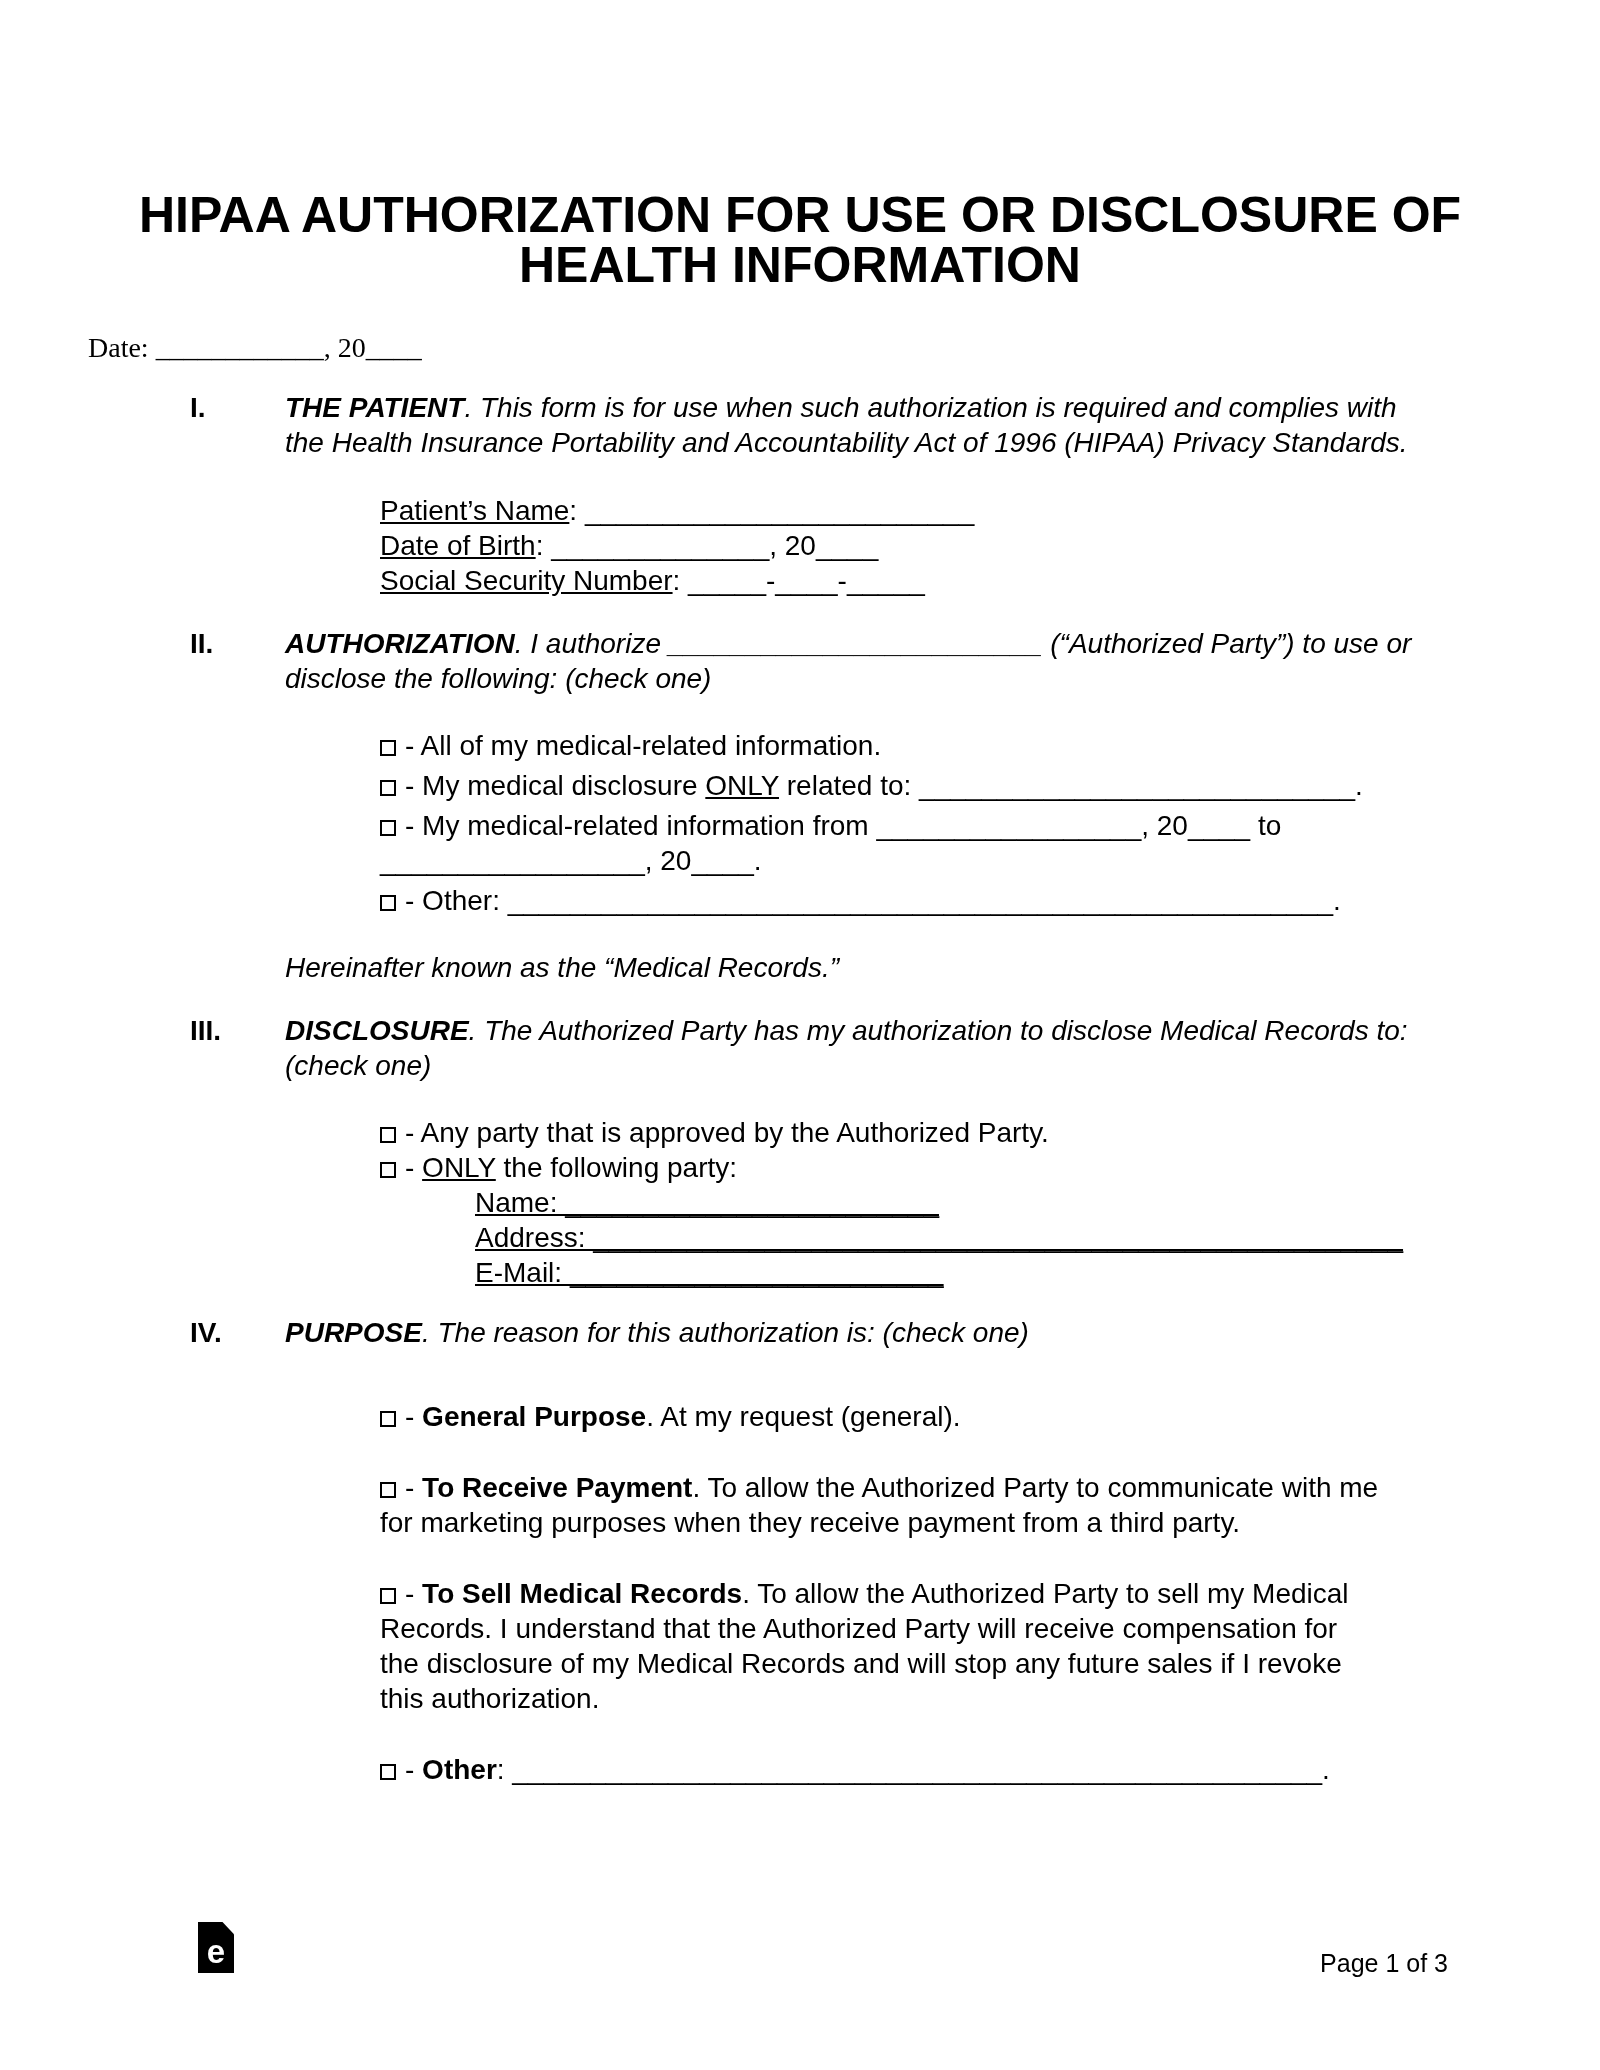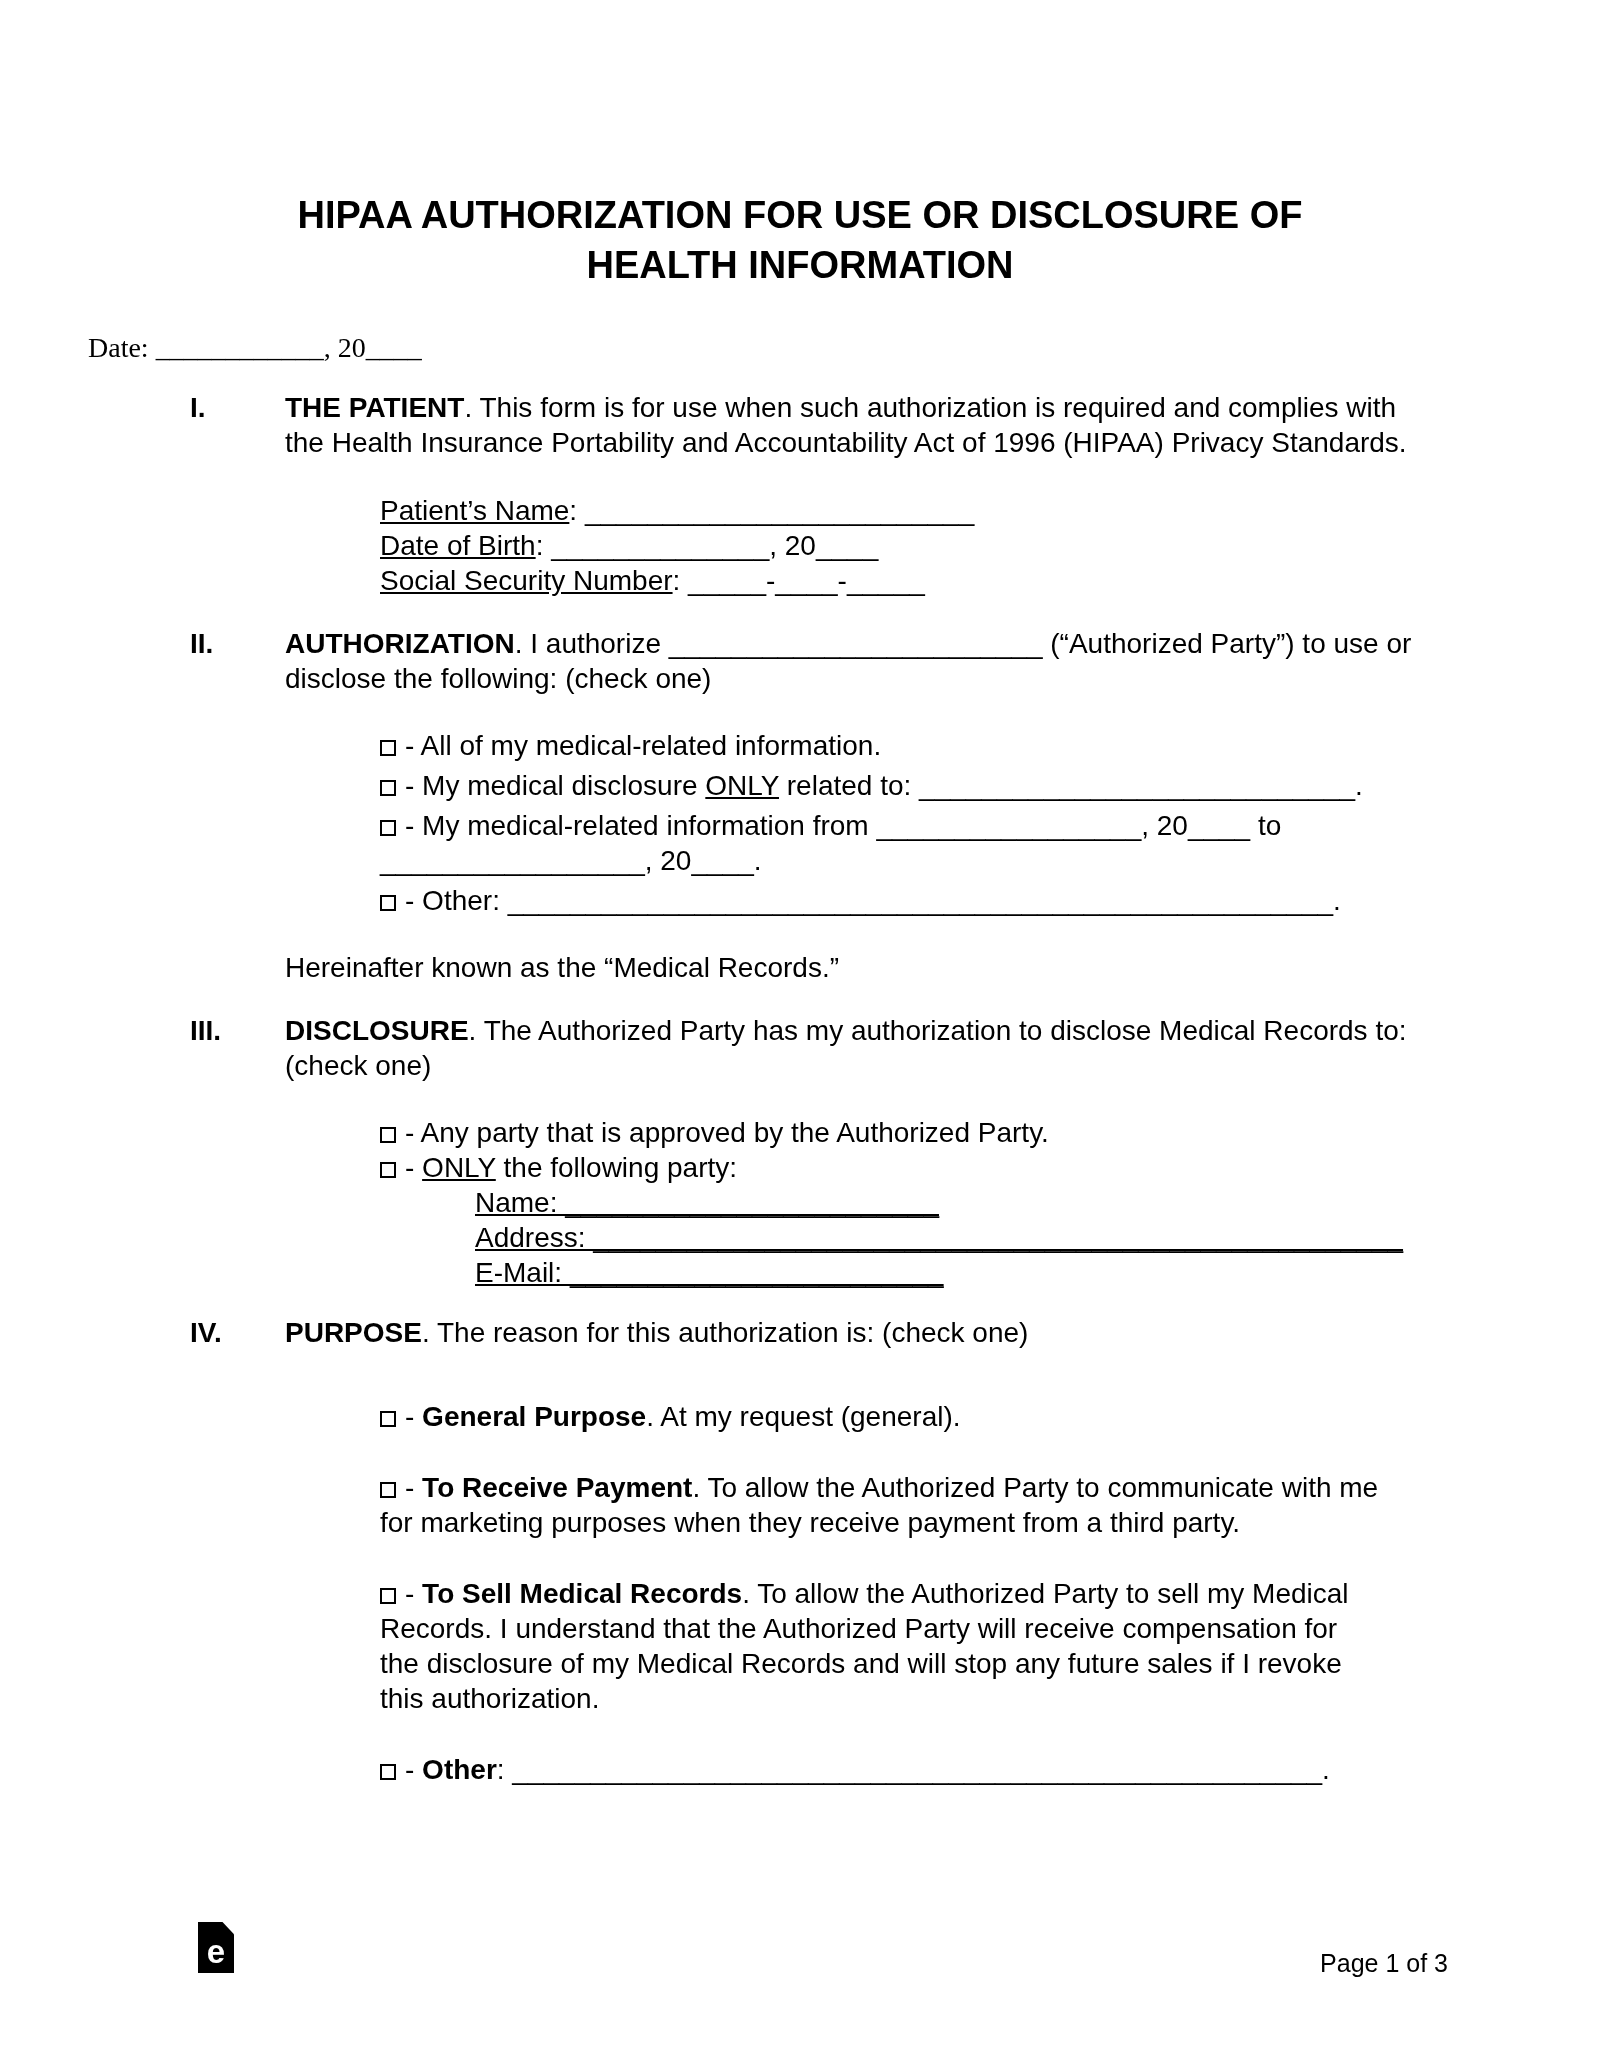--- a/index.html
+++ b/index.html
@@ -13,29 +13,29 @@
     font-family: "Liberation Sans", sans-serif;
     font-size: 28px;
     line-height: 35px;
     overflow: hidden;
   }
   .title {
     padding-top: 190px;
     margin: 0 0 40px 0;
     text-align: center;
     font-weight: bold;
-    font-size: 38px;
+    font-size: 50px;
     line-height: 50px;
   }
   .date-line { margin: 0 0 25px 88px; font-family: Liberation Serif, serif; }
 
   .sec { display: flex; margin-left: 190px; }
   .num { width: 95px; flex: none; font-weight: bold; }
   .sec-body { width: 1145px; }
-  .para { margin: 0; }
+  .para { margin: 0; font-style: italic; }
   .b { font-weight: bold; }
   .u { text-decoration: underline; }
 
   .fields { margin-left: 95px; }
   .boxes  { margin-left: 95px; width: 1000px; }
   .party  { margin-left: 190px; text-decoration: underline; }
 
   .cbx-box {
     display: inline-block;
     width: 16px; height: 16px;

